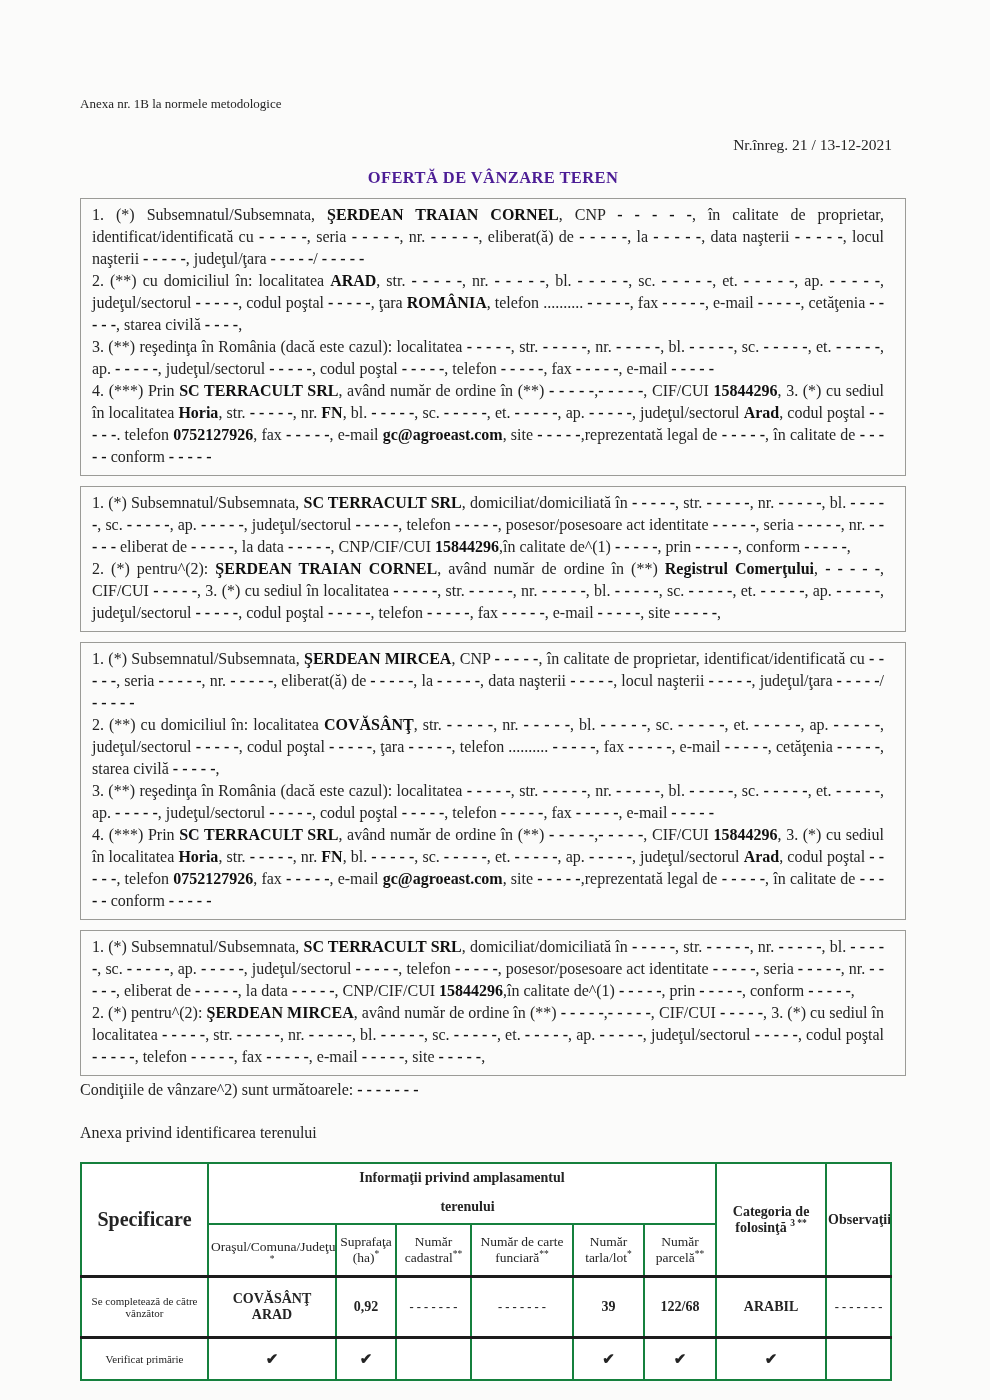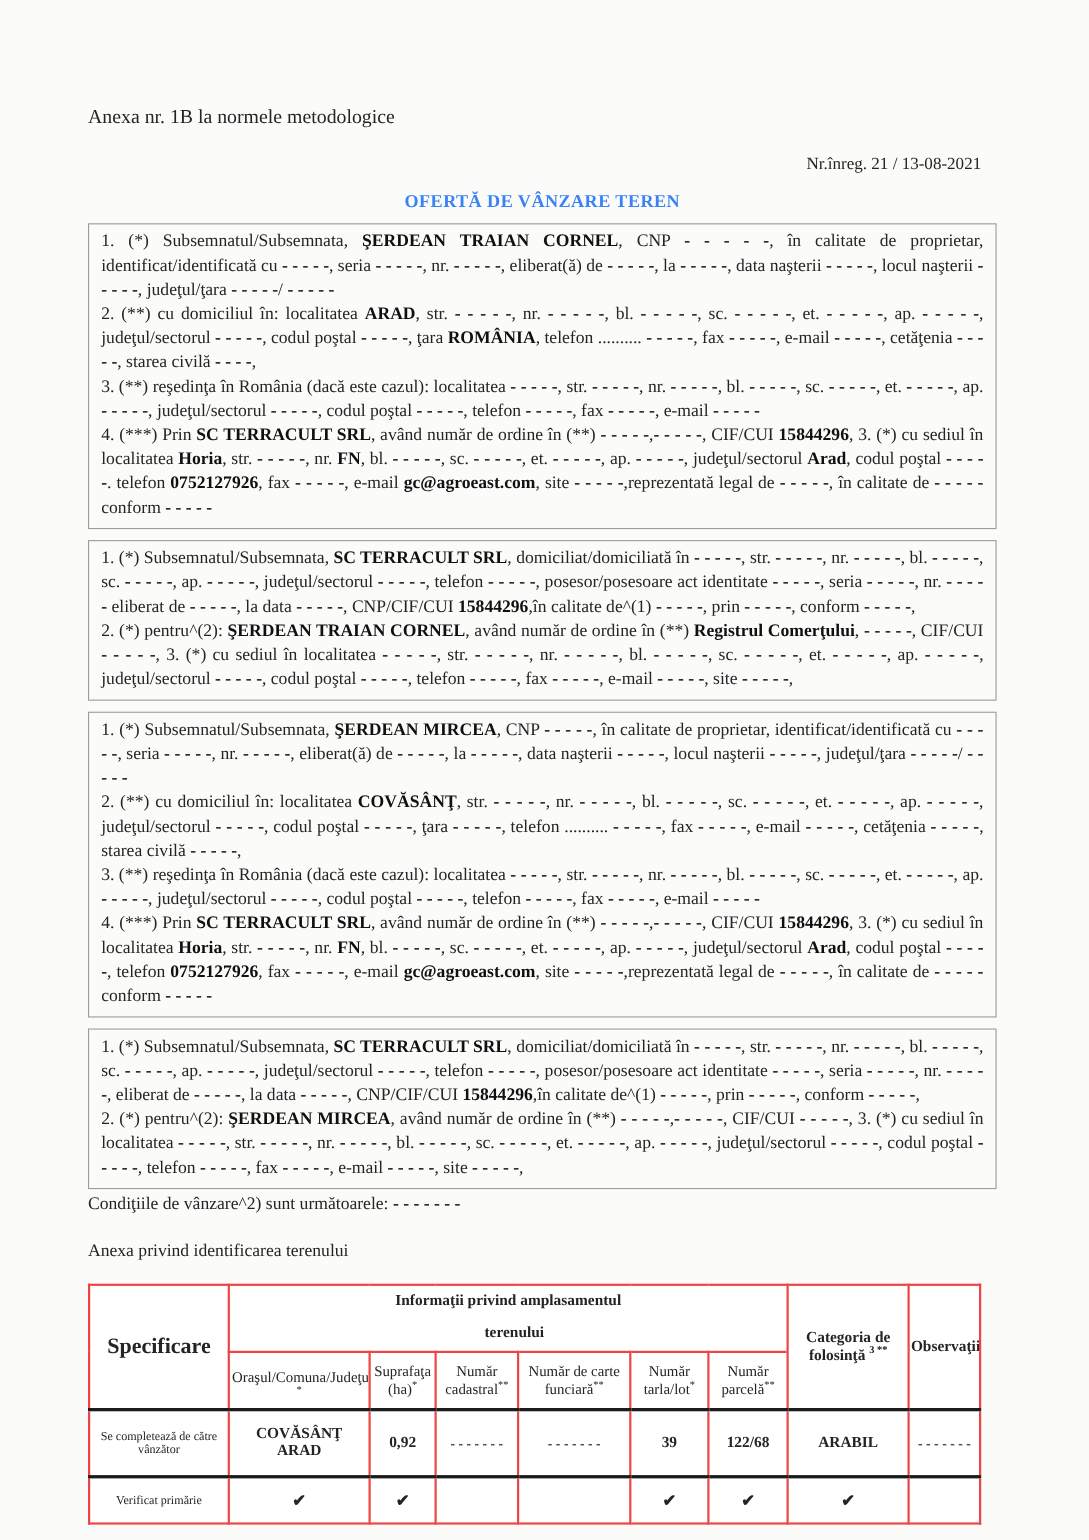--- a/index.html
+++ b/index.html
@@ -4,36 +4,36 @@
 <style>
   html,body { margin:0; padding:0; }
   body {
     width:990px; height:1400px; overflow:hidden;
     background:#fbfbfa;
     font-family:"Liberation Serif","DejaVu Serif",serif;
     color:#242424;
     position:relative;
   }
   .content { position:absolute; left:80px; top:0; width:826px; }
-  .annex { margin-top:96px; font-size:18px; }
+  .annex { margin-top:96px; font-size:13px; }
   .reg { margin-top:24px; text-align:right; padding-right:14px; font-size:15.5px; }
-  .doc-title { margin-top:14px; text-align:center; font-weight:bold; font-size:16.5px; letter-spacing:.4px; color:#3b82f6; }
+  .doc-title { margin-top:14px; text-align:center; font-weight:bold; font-size:16.5px; letter-spacing:.4px; color:#4c1d95; }
   .box {
     border:1px solid #9b9b97;
     margin-top:10px;
-    padding:5px 11px 7px 11px;
+    padding:5px 21px 7px 11px;
     font-size:16px; line-height:22px;
     text-align:justify;
   }
   .box p { margin:0; }
   b { color:#101010; }
   .stmt { font-size:16px; line-height:27px; margin-top:0; }
   .stmt.first { margin-top:9px; }
   table { border-collapse:collapse; table-layout:fixed; width:810px; margin-top:7px; background:#fff; }
-  th,td { border:2px solid #ef4444; overflow:hidden; }
+  th,td { border:2px solid #15803d; overflow:hidden; }
   thead th { font-size:14px; }
   th.spec { font-weight:bold; font-size:20px; }
   th.group { font-weight:bold; padding:0; border-bottom:1px solid #1c1c1c; }
   th.group .l1 { padding-top:6px; }
   th.group .l2 { padding-top:13px; padding-bottom:8px;padding-left:11px; }
   tr.subrow th { font-weight:normal; font-size:13.5px; padding:4px 2px; height:42px; }
   th.cat,th.obs { font-weight:bold; }
   sup { font-size:9.5px; line-height:0; }
   sup.below { display:block; line-height:5px; padding-top:2px; }
   tbody tr.fill td { border-top:3px solid #1c1c1c; height:52px; }
@@ -41,21 +41,21 @@
   td.label { font-size:11px; text-align:center; padding:3px 6px; }
   td.val { font-weight:bold; font-size:14px; text-align:center; white-space:pre-line; padding:2px; }
   td.val.dashes { font-size:12.5px; }
   td.check { font-weight:bold; font-size:15px; text-align:center; }
 </style>
 </head>
 <body>
 
 <div class="content">
   <div class="annex">Anexa nr. 1B la normele metodologice</div>
-  <div class="reg">Nr.înreg. 21 / 13-08-2021</div>
+  <div class="reg">Nr.înreg. 21 / 13-12-2021</div>
   <div class="doc-title">OFERTĂ DE VÂNZARE TEREN</div>
 
   <div class="box">
     <p>1. (*) Subsemnatul/Subsemnata, <b>ŞERDEAN TRAIAN CORNEL</b>, CNP <b>- - - - -</b>, în calitate de proprietar, identificat/identificată cu <b>- - - - -</b>, seria <b>- - - - -</b>, nr. <b>- - - - -</b>, eliberat(ă) de <b>- - - - -</b>, la <b>- - - - -</b>, data naşterii <b>- - - - -</b>, locul naşterii <b>- - - - -</b>, judeţul/ţara <b>- - - - -</b>/ <b>- - - - -</b></p>
     <p>2. (**) cu domiciliul în: localitatea <b>ARAD</b>, str. <b>- - - - -</b>, nr. <b>- - - - -</b>, bl. <b>- - - - -</b>, sc. <b>- - - - -</b>, et. <b>- - - - -</b>, ap. <b>- - - - -</b>, judeţul/sectorul <b>- - - - -</b>, codul poştal <b>- - - - -</b>, ţara <b>ROMÂNIA</b>, telefon .......... <b>- - - - -</b>, fax <b>- - - - -</b>, e-mail <b>- - - - -</b>, cetăţenia <b>- - - - -</b>, starea civilă <b>- - - -</b>,</p>
     <p>3. (**) reşedinţa în România (dacă este cazul): localitatea <b>- - - - -</b>, str. <b>- - - - -</b>, nr. <b>- - - - -</b>, bl. <b>- - - - -</b>, sc. <b>- - - - -</b>, et. <b>- - - - -</b>, ap. <b>- - - - -</b>, judeţul/sectorul <b>- - - - -</b>, codul poştal <b>- - - - -</b>, telefon <b>- - - - -</b>, fax <b>- - - - -</b>, e-mail <b>- - - - -</b></p>
     <p>4. (***) Prin <b>SC TERRACULT SRL</b>, având număr de ordine în (**) <b>- - - - -</b>,<b>- - - - -</b>, CIF/CUI <b>15844296</b>, 3. (*) cu sediul în localitatea <b>Horia</b>, str. <b>- - - - -</b>, nr. <b>FN</b>, bl. <b>- - - - -</b>, sc. <b>- - - - -</b>, et. <b>- - - - -</b>, ap. <b>- - - - -</b>, judeţul/sectorul <b>Arad</b>, codul poştal <b>- - - - -</b>. telefon <b>0752127926</b>, fax <b>- - - - -</b>, e-mail <b>gc@agroeast.com</b>, site <b>- - - - -</b>,reprezentată legal de <b>- - - - -</b>, în calitate de <b>- - - - -</b> conform <b>- - - - -</b></p>
   </div>
 
   <div class="box">

